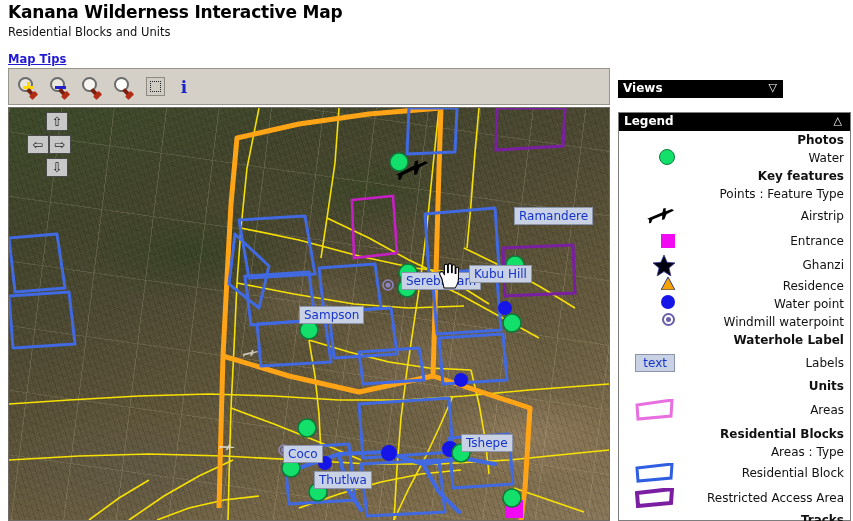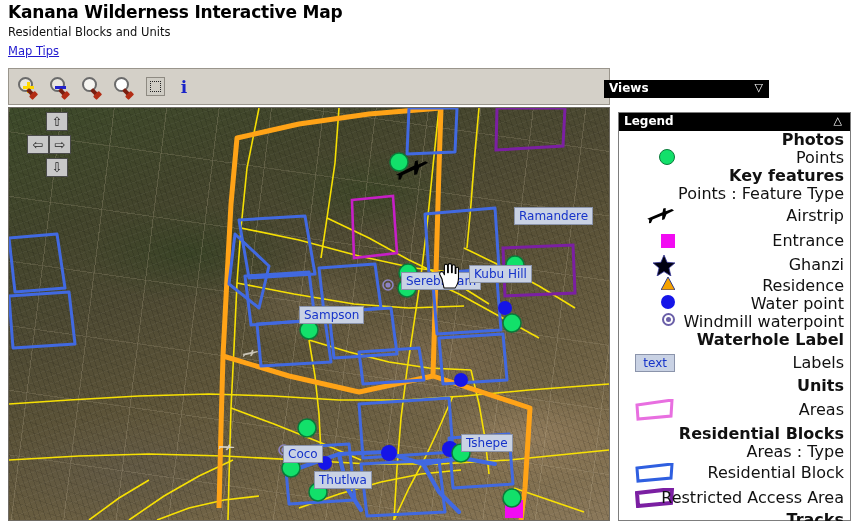--- a/index.html
+++ b/index.html
@@ -9,21 +9,21 @@
     font-family:"DejaVu Sans","Liberation Sans",sans-serif;
     font-size:12px;color:#000;
     -webkit-font-smoothing:none;
   }
   #root{position:relative;width:853px;height:521px;}
 
   
   .hdr{position:absolute;left:8px;top:2px;width:620px;}
   .hdr-title{font-size:17px;font-weight:bold;letter-spacing:-0.2px;line-height:20px;color:#000;}
   .hdr-sub{font-size:11.5px;line-height:15px;color:#111;margin-top:3px;}
-  .hdr-link{display:inline-block;margin-top:4px;font-size:11.5px;font-weight:normal;
+  .hdr-link{display:inline-block;margin-top:12px;font-size:11.5px;font-weight:bold;
             color:#2119cf;text-decoration:underline;cursor:pointer;text-align:right;}
 
   
   .toolbar{position:absolute;left:8px;top:68px;width:602px;height:37px;
            background:#d4d0c8;border:1px solid #9a958c;box-sizing:border-box;}
   .tb-inner{display:flex;align-items:center;height:100%;padding-left:8px;gap:10px;}
   .tb-btn{width:22px;height:22px;position:relative;cursor:pointer;}
   .mag{position:absolute;left:1px;top:1px;width:15px;height:15px;border-radius:50%;
        border:2px solid #6b6b6b;background:#e9e6de;box-sizing:border-box;}
   .mag.light{background:#f6f5f1;}
@@ -85,33 +85,33 @@
   .pb-down{left:19px;top:46px;}
 
   
   .mlabel{position:absolute;background:#c9d2e4;border:1px solid #8b94ab;
           color:#1633c9;font-size:12px;line-height:14px;padding:1px 4px;
           white-space:nowrap;box-sizing:border-box;cursor:pointer;}
 
   .cursor-hand{position:absolute;left:428px;top:155px;width:22px;height:26px;pointer-events:none;}
 
   
-  .views{position:absolute;left:604px;top:80px;width:165px;height:18px;background:#000;
+  .views{position:absolute;left:618px;top:80px;width:165px;height:18px;background:#000;
          cursor:pointer;}
   .views-lbl{position:absolute;left:5px;top:1px;color:#fff;font-size:12px;font-weight:bold;}
   .views-chev{position:absolute;right:6px;top:2px;color:#fff;font-size:11px;line-height:12px;}
 
   .legend{position:absolute;left:618px;top:112px;width:233px;height:409px;
           border:1px solid #7d7d7d;box-sizing:border-box;background:#e5e5e5;}
   .legend-hd{position:relative;height:18px;background:#000;}
   .legend-hd .t{position:absolute;left:5px;top:1px;color:#fff;font-size:12px;font-weight:bold;}
   .legend-hd .c{position:absolute;right:8px;top:2px;color:#fff;font-size:11px;line-height:12px;cursor:pointer;}
   .legend-body{position:relative;height:389px;background:#fff;}
   .lrow{position:relative;height:18px;}
-  .lrow .lbl{position:absolute;right:6px;top:0;line-height:18px;font-size:16px;color:#111;text-align:right;}
+  .lrow .lbl{position:absolute;right:6px;top:0;line-height:18px;font-size:12px;color:#111;text-align:right;}
   .lrow .lbl.b{font-weight:bold;}
   .sym{position:absolute;left:0;width:56px;display:flex;justify-content:flex-end;align-items:center;}
 
   .dot-green{width:14px;height:14px;border-radius:50%;background:#12e06a;border:1px solid #0a7a3a;}
   .sq-mag{width:14px;height:14px;background:#f20bf2;}
   .dot-blue{width:14px;height:14px;border-radius:50%;background:#1515e8;}
   .windmill{width:13px;height:13px;border-radius:50%;border:2px solid #6a5fa8;
             display:flex;align-items:center;justify-content:center;box-sizing:border-box;}
   .windmill i{display:block;width:5px;height:5px;border-radius:50%;background:#6a5fa8;}
   .textsw{background:#c9d2e4;border:1px solid #8b94ab;color:#1633c9;font-size:12px;
@@ -307,21 +307,21 @@
     <div class="legend-body">
 
       <div class="lrow">
           <span class="lbl b">Photos</span>
         </div>
 
       <div class="lrow">
         <span class="sym">
             <i class="dot-green"></i>
           </span>
-        <span class="lbl">Points</span>
+        <span class="lbl">Water</span>
       </div>
 
       <div class="lrow">
           <span class="lbl b">Key features</span>
         </div>
       <div class="lrow">
           <span class="lbl">Points : Feature Type</span>
         </div>
 
       <div class="lrow" style="height:26px;">

